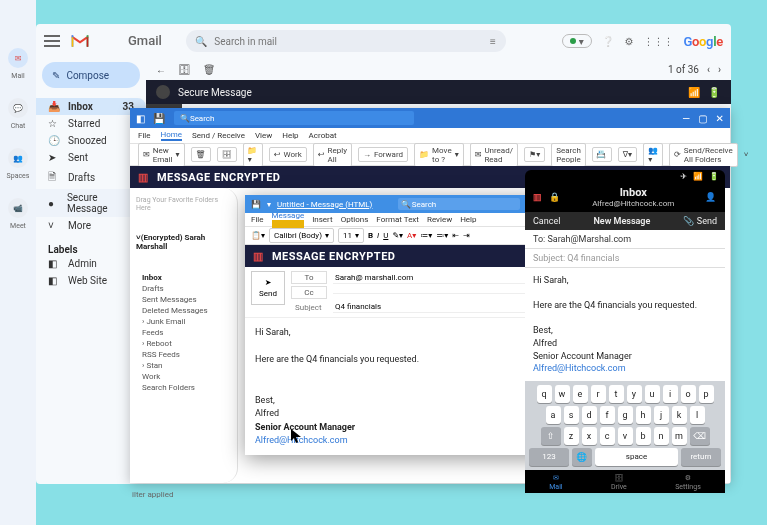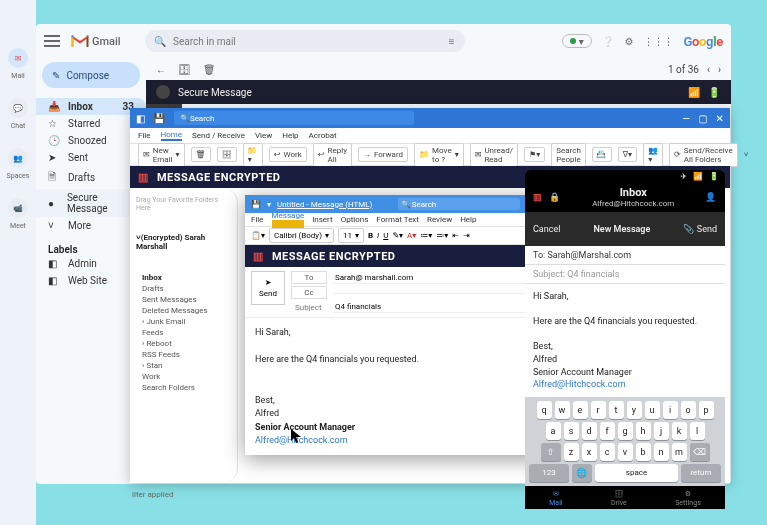--- a/index.html
+++ b/index.html
@@ -8,21 +8,21 @@
   
   .gbar { position: absolute; left: 0; top: 0; width: 36px; height: 525px; background: #eef3fa; display: flex; flex-direction: column; align-items: center; padding-top: 48px; gap: 18px; }
   .gbar .dot { width: 20px; height: 20px; border-radius: 50%; background: #e9edf3; display: flex; align-items: center; justify-content: center; font-size: 8px; color: #666; }
   .gbar .lbl { font-size: 7px; color: #666; margin-top: -14px; }
   
   
   .gmail { position: absolute; left: 36px; top: 24px; width: 695px; height: 460px; background: #f6f9fc; border-radius: 4px; }
   .gmail-hdr { display: flex; align-items: center; height: 34px; padding: 0 8px; gap: 10px; }
   .hamburger { width: 16px; height: 12px; display: flex; flex-direction: column; justify-content: space-between; }
   .hamburger span { height: 2px; background: #666; }
-  .gmail-logo { display: flex; align-items: center; font-size: 11px; color: #666; font-weight: 500; }
+  .gmail-logo { display: flex; font-size: 13px; color: #666; font-weight: 500; gap: 36px; }
   .gmail-logo svg { width: 20px; height: 16px; margin-right: 2px; }
   .gmail-search { flex: 1; max-width: 320px; margin-left: 14px; height: 22px; background: #e9edf3; border-radius: 11px; display: flex; align-items: center; padding: 0 10px; color: #777; gap: 6px; }
   .gmail-hdr-right { margin-left: auto; display: flex; align-items: center; gap: 10px; color: #666; }
   .pill { width: 30px; height: 14px; border-radius: 7px; border: 1px solid #bbb; display: flex; align-items: center; justify-content: center; }
   .google-word { font-size: 13px; font-weight: 600; letter-spacing: -.3px; }
   
   .gmail-body { display: flex; height: calc(100% - 34px); }
   .gmail-side { width: 110px; padding: 4px 0; }
   .compose-btn { margin: 0 6px 10px; height: 26px; border-radius: 13px; background: #c8e0fc; display: flex; align-items: center; padding: 0 10px; font-size: 10px; color: #2d4b7a; gap: 6px; }
   .glink { display: flex; align-items: center; gap: 8px; padding: 3px 12px; font-size: 10px; color: #333; border-radius: 0 12px 12px 0; }
@@ -76,21 +76,21 @@
   .olc-body { padding: 8px 10px; font-size: 9px; color: #222; line-height: 1.5; }
   .brand-orange { color: #d44; font-weight: 900; }
   
   
   .mobile { position: absolute; left: 525px; top: 170px; width: 200px; height: 320px; background: #000; border-radius: 6px 6px 0 0; color: #eee; font-size: 9px; display: flex; flex-direction: column; }
   .m-status { height: 12px; display: flex; justify-content: flex-end; gap: 6px; padding: 2px 6px; font-size: 8px; }
   .m-head { display: flex; align-items: center; padding: 4px 8px; gap: 8px; }
   .m-head .col { display: flex; flex-direction: column; align-items: center; flex: 1; }
   .m-head .title { font-weight: 700; font-size: 11px; }
   .m-head .sub { font-size: 8px; color: #ccc; }
-  .m-bar { background: #2a2a2a; display: flex; align-items: center; justify-content: space-between; padding: 12px 8px; }
+  .m-bar { background: #2a2a2a; display: flex; align-items: center; justify-content: space-between; padding: 4px 8px; }
   .m-bar .c { font-weight: 600; }
   .m-to { background: #fff; color: #333; padding: 4px 8px; border-bottom: 1px solid #ddd; }
   .m-subj { background: #fff; color: #999; padding: 4px 8px; border-bottom: 1px solid #ddd; }
   .m-body { background: #fff; color: #222; padding: 6px 8px; line-height: 1.4; flex: 1; }
   .m-body a { color: #2f77d6; text-decoration: none; }
   .m-kbd { background: #cfd3d8; padding: 4px; display: flex; flex-direction: column; gap: 3px; }
   .k-row { display: flex; gap: 3px; justify-content: center; }
   .key { background: #fff; color: #222; border-radius: 3px; width: 15px; height: 18px; display: flex; align-items: center; justify-content: center; font-size: 9px; box-shadow: 0 1px 0 rgba(0,0,0,.3); }
   .key.med { width: 20px; background: #a9adb3; color: #fff; }
   .key.wide { width: 40px; background: #a9adb3; color: #fff; font-size: 8px; }

